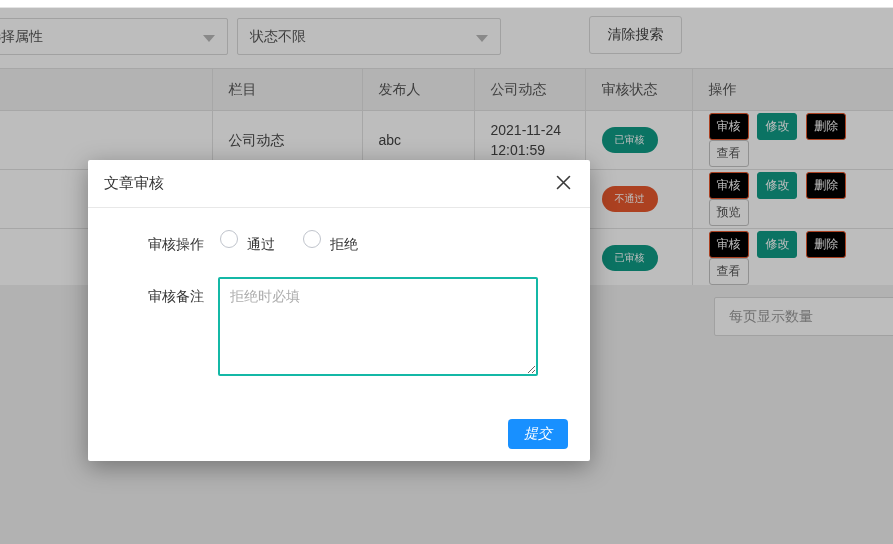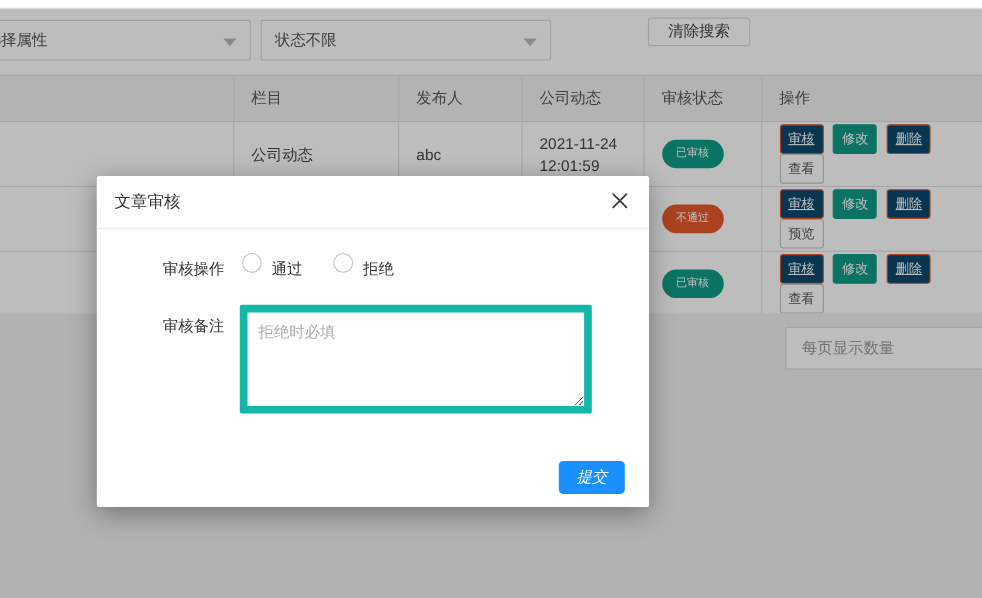--- a/index.html
+++ b/index.html
@@ -24,38 +24,38 @@
   .select-status { left:237px; width:264px;text-align:center; }
   .caret {
     position:absolute; right:12px; top:16px; width:0; height:0;
     border-left:6px solid transparent; border-right:6px solid transparent;
     border-top:7px solid #b9b9b9;
   }
   .btn { display:inline-flex; align-items:center; justify-content:center;
     border-radius:3px; cursor:pointer; }
   .btn-search { position:absolute; left:510px; top:8px; width:64px; height:38px;
     background:#0f9c86; color:#fff; border:1px solid #0f9c86; }
-  .btn-clear { position:absolute; left:589px; top:8px; width:93px; height:26px;
+  .btn-clear { position:absolute; left:589px; top:8px; width:93px; height:38px;
     background:#fff; color:#444; border:1px solid #d9d9d9; }
 
   
   .grid { position:absolute; left:0; top:68px; width:893px; border-collapse:collapse; table-layout:fixed; }
   .grid th, .grid td { border:1px solid #e2e2e2; border-left:none; padding:0 16px; text-align:left; font-weight:400; vertical-align:middle; }
   .grid th:last-child, .grid td:last-child { border-right:none; }
   .grid th { height:42px; background:#f2f2f2; color:#555; }
   .grid td { height:59px; background:#fff; color:#444; line-height:1.45; }
   .c0{width:212px}.c1{width:150px}.c2{width:112px}.c3{width:111px}.c4{width:107px}.c5{width:auto}
 
   .badge { display:inline-block; padding:6px 13px; border-radius:16px; color:#fff; font-size:10px; }
   .badge-approved { background:#0f9c86; }
   .badge-rejected { background:#e9582d; }
 
   .op-btn { display:inline-block; padding:4px 7px; margin-right:5px; font-size:12px;
     border-radius:3px; border:1px solid transparent; cursor:pointer; color:#fff; white-space:nowrap; }
-  .op-orange { background:#0c4a6e; border-color:#e9582d;text-decoration:underline; }
+  .op-orange { background:#000000; border-color:#e9582d; }
   .op-teal { background:#0f9c86; border-color:#0f9c86; }
   .op-plain { background:#fff; color:#555; border-color:#c4c4c4; }
 
   
   .content-bottom { position:absolute; left:0; top:285px; width:893px; height:259px; background:#f0f0f0; }
   .page-size-input {
     position:absolute; left:714px; top:12px; width:220px; height:39px;
     background:#fff; border:1px solid #d9d9d9; border-radius:2px;
     display:flex; align-items:center; padding:0 14px; color:#9a9a9a;
   }
@@ -75,21 +75,21 @@
   .form-label { position:absolute; left:60px; color:#333; }
   .radio-row-label { top:76px; }
   .radio { position:absolute; top:70px; width:18px; height:18px; border-radius:50%;
     border:1px solid #c0c4cc; background:#fff; cursor:pointer; }
   .radio-1 { left:132px; } .radio-2 { left:215px; }
   .radio-label { position:absolute; top:76px; color:#333; cursor:pointer; }
   .radio-label-1 { left:159px; } .radio-label-2 { left:242px; }
 
   .note-label { top:128px; }
   .note-textarea { position:absolute; left:130px; top:117px; width:320px; height:99px;
-    border:7px solid #14b8a6; border-radius:2px; resize:both; padding:9px 10px;
+    border:2px solid #14b8a6; border-radius:2px; resize:both; padding:9px 10px;
     font-family:"Liberation Sans","DejaVu Sans",sans-serif; font-size:14px; color:#333; }
   .note-textarea::placeholder { color:#adadad; }
 
   .btn-submit { position:absolute; left:420px; top:259px; width:60px; height:30px;
     background:#1890ff; color:#fff; border:none; border-radius:4px; font-size:14px;font-style:italic; }
 </style>
 </head>
 <body>
 
 <div class="top-strip"></div>

